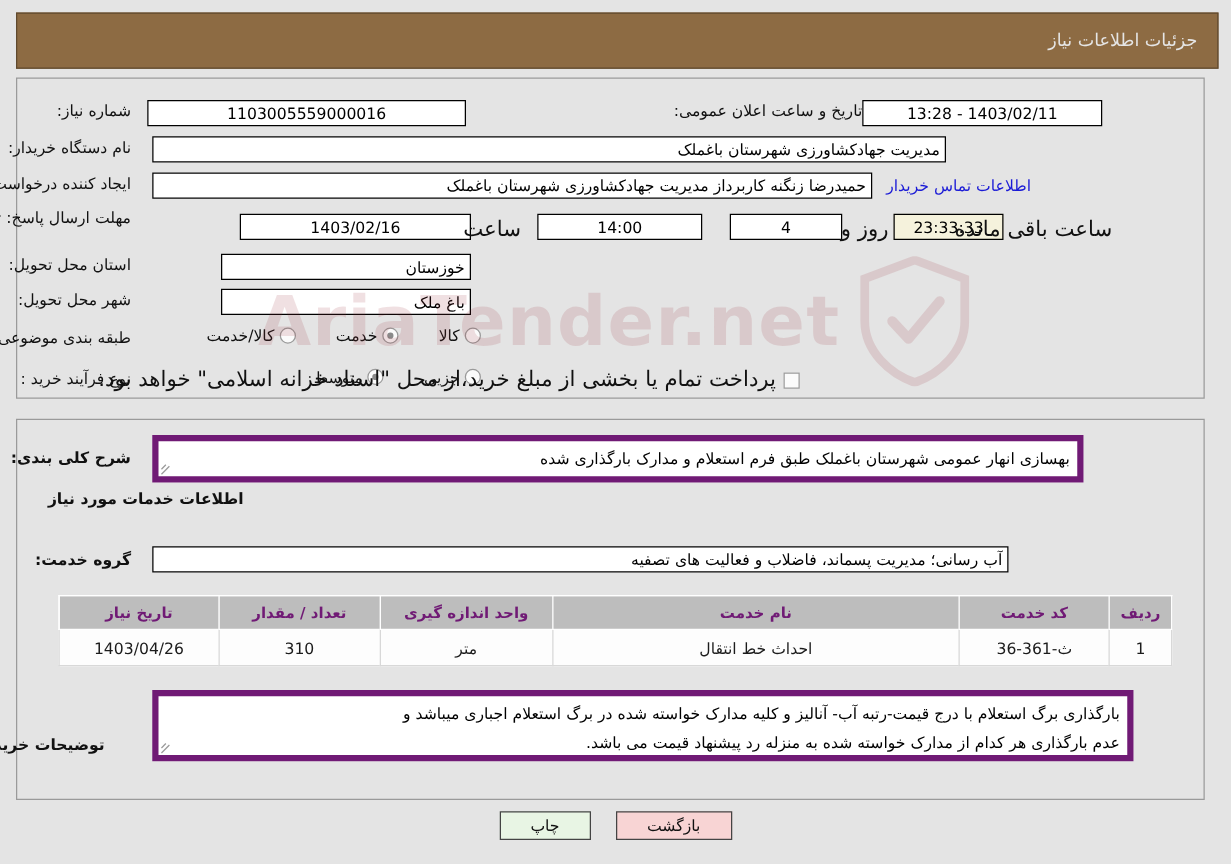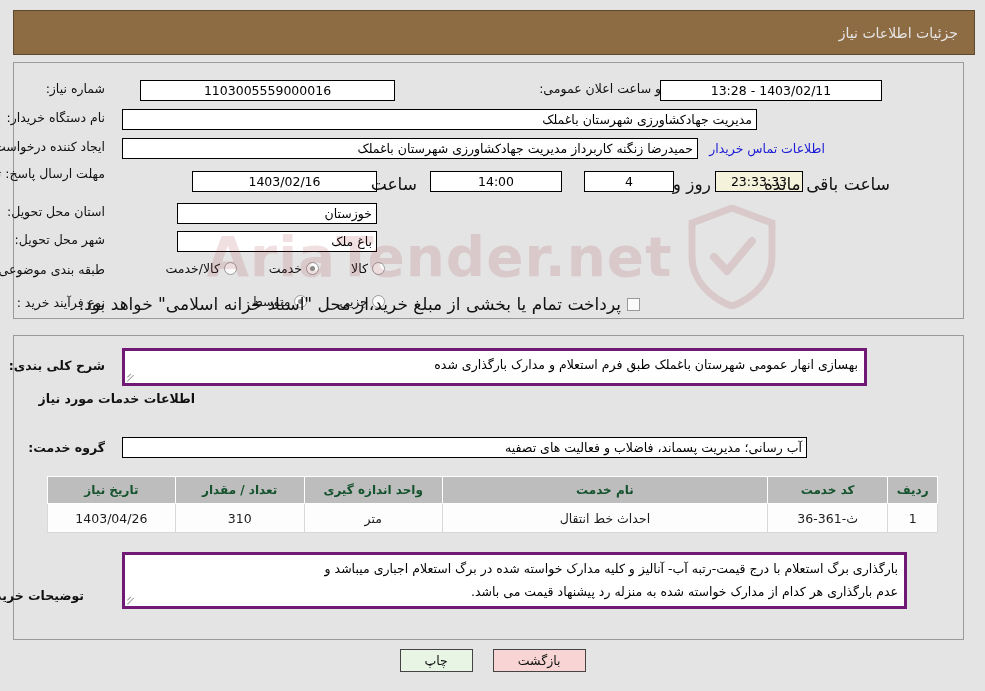--- a/index.html
+++ b/index.html
@@ -130,21 +130,21 @@
     border: 1px solid #9a9a9a;
     background: #fbfbfb;
     box-sizing: border-box;
     display: inline-block;
     flex: none;
   }
 
   
   .ta-wrap {
     position: absolute;
-    border: 3px solid #701a75;
+    border: 5px solid #701a75;
     background: #fff;
     box-sizing: border-box;
     overflow: hidden;
   }
   .ta-text {
     font-size: 12.5px;
     color: #000;
     line-height: 19px;
     padding: 4px 6px;
     text-align: right;
@@ -181,21 +181,21 @@
     top: 476px; right: 47px;
     width: 891px;
     border-collapse: collapse;
     background: #ffffff;
     font-size: 12.5px;
     direction: rtl;
     border: 1px solid #b9b9b9;
   }
   #svc-table th {
     background: #bdbdbd;
-    color: #14532d;
+    color: #701a75;
     font-weight: bold;
     font-size: 12px;
     height: 26px;
     border: 1px solid #ffffff;
     text-align: center;
     padding: 0 4px;
     white-space: nowrap;
   }
   #svc-table td {
     background: #fdfdfd;
@@ -272,26 +272,26 @@
       <path d="M28 52 L41 66 L66 36" fill="none" stroke="#9b2f3a" stroke-width="8" stroke-linecap="round" stroke-linejoin="round"></path>
     </svg>
     <div class="wm-text">AriaTender.net</div>
   </div>
 
   <div class="panel" id="panel-top"></div>
 
   <div class="frow" style="top:81px; right:880px;">
     <span class="flabel">شماره نیاز:</span>
   </div>
-  <div class="fbox num" style="position:absolute; top:80px; right:590px; width:255px;">1103005559000016</div>
+  <div class="fbox num" style="position:absolute; top:80px; right:612px; width:255px;">1103005559000016</div>
 
   <div class="frow" style="top:81px; right:295px;">
     <span class="flabel">تاریخ و ساعت اعلان عمومی:</span>
   </div>
-  <div class="fbox num" style="position:absolute; top:80px; right:103px; width:222px;">1403/02/11 - 13:28</div>
+  <div class="fbox num" style="position:absolute; top:80px; right:103px; width:192px;">1403/02/11 - 13:28</div>
 
   <div class="frow" style="top:110px; right:880px;">
     <span class="flabel">نام دستگاه خریدار:</span>
   </div>
   <div class="fbox rtltxt" style="position:absolute; top:109px; right:228px; width:635px;">مدیریت جهادکشاورزی شهرستان باغملک</div>
 
   <div class="frow" style="top:139px; right:880px;">
     <span class="flabel">ایجاد کننده درخواست:</span>
   </div>
   <div class="fbox rtltxt" style="position:absolute; top:138px; right:287px; width:576px;">حمیدرضا زنگنه کاربرداز مدیریت جهادکشاورزی شهرستان باغملک</div>

